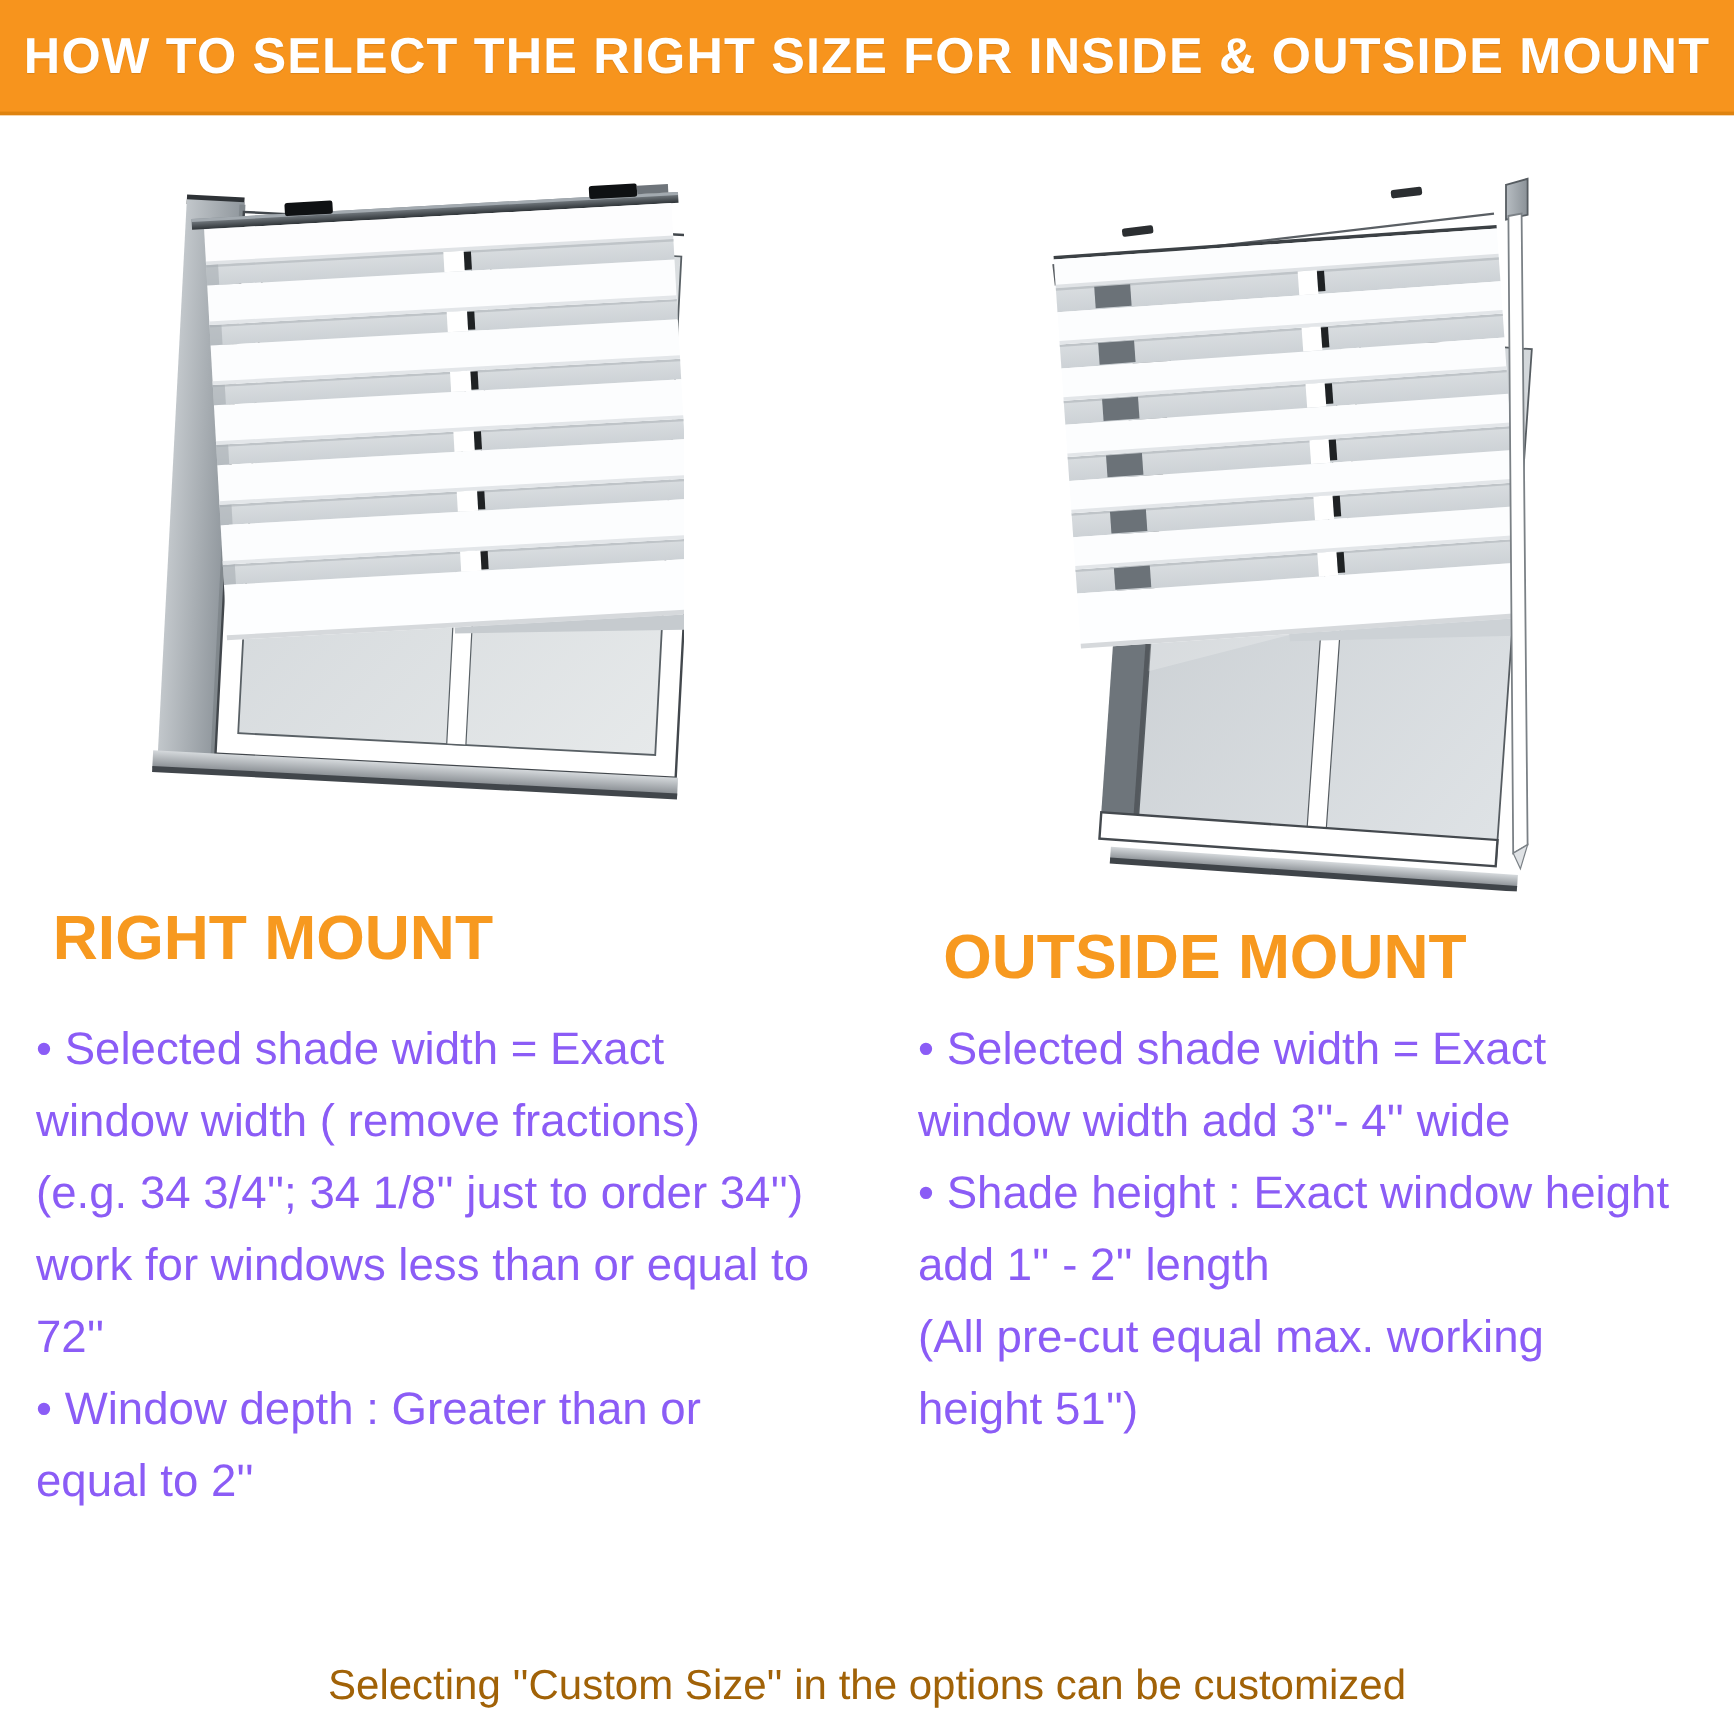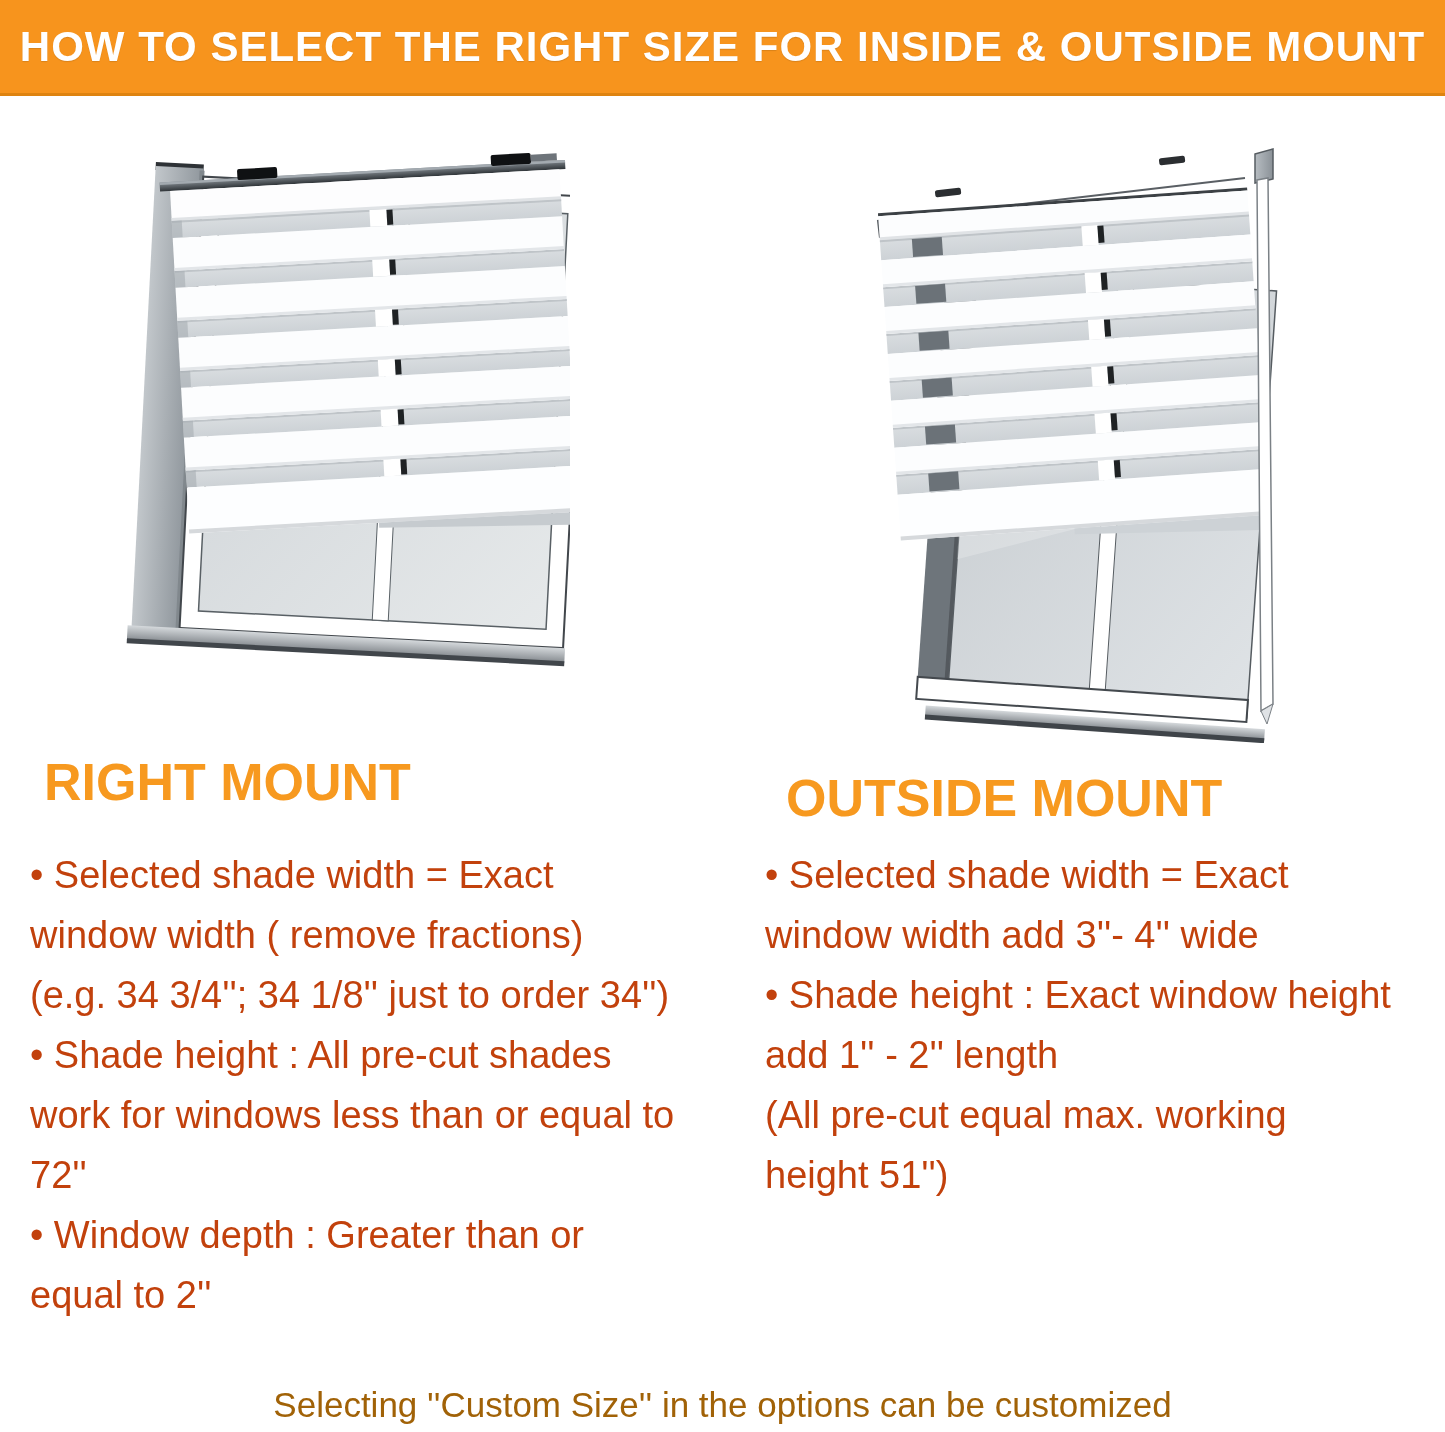--- a/index.html
+++ b/index.html
@@ -18,21 +18,21 @@
   }
   .illus{position:absolute;}
   .illus-left{left:120px;top:140px;}
   .illus-right{left:853px;top:128px;}
   .heading{
     position:absolute;margin:0;color:#F7991F;font-size:52px;font-weight:700;
     letter-spacing:0px;white-space:nowrap;
   }
   .heading-left{left:44px;top:752px;}
   .heading-right{left:786px;top:752px;margin-top:16px;}
-  .col{position:absolute;top:845px;color:#c2410c;font-size:38px;}
+  .col{position:absolute;top:845px;color:#8b5cf6;font-size:38px;}
   .col-left{left:30px;width:700px;}
   .col-right{left:765px;width:680px;}
   .spec-line{height:60px;line-height:60px;white-space:nowrap;}
   .footer-note{
     position:absolute;left:0;top:1385px;width:1445px;text-align:center;
     color:#a16207;font-size:35px;white-space:nowrap;
   }
 </style>
 </head>
 <body>
@@ -285,21 +285,20 @@
     </g>
   </svg>
 
   <h2 class="heading heading-left">RIGHT MOUNT</h2>
   <h2 class="heading heading-right">OUTSIDE MOUNT</h2>
 
   <div class="col col-left">
     <div class="spec-line">•  Selected shade width = Exact</div>
     <div class="spec-line">window width ( remove fractions)</div>
     <div class="spec-line">(e.g. 34 3/4''; 34 1/8'' just to order 34'')</div>
-    <div class="spec-line">•  Shade height : All pre-cut shades</div>
     <div class="spec-line">work for windows less than or equal to</div>
     <div class="spec-line">72''</div>
     <div class="spec-line">•  Window depth : Greater than or</div>
     <div class="spec-line">equal to 2''</div>
   </div>
 
   <div class="col col-right">
     <div class="spec-line">•  Selected shade width = Exact</div>
     <div class="spec-line">window width add 3''- 4'' wide</div>
     <div class="spec-line">•  Shade height : Exact window height</div>

